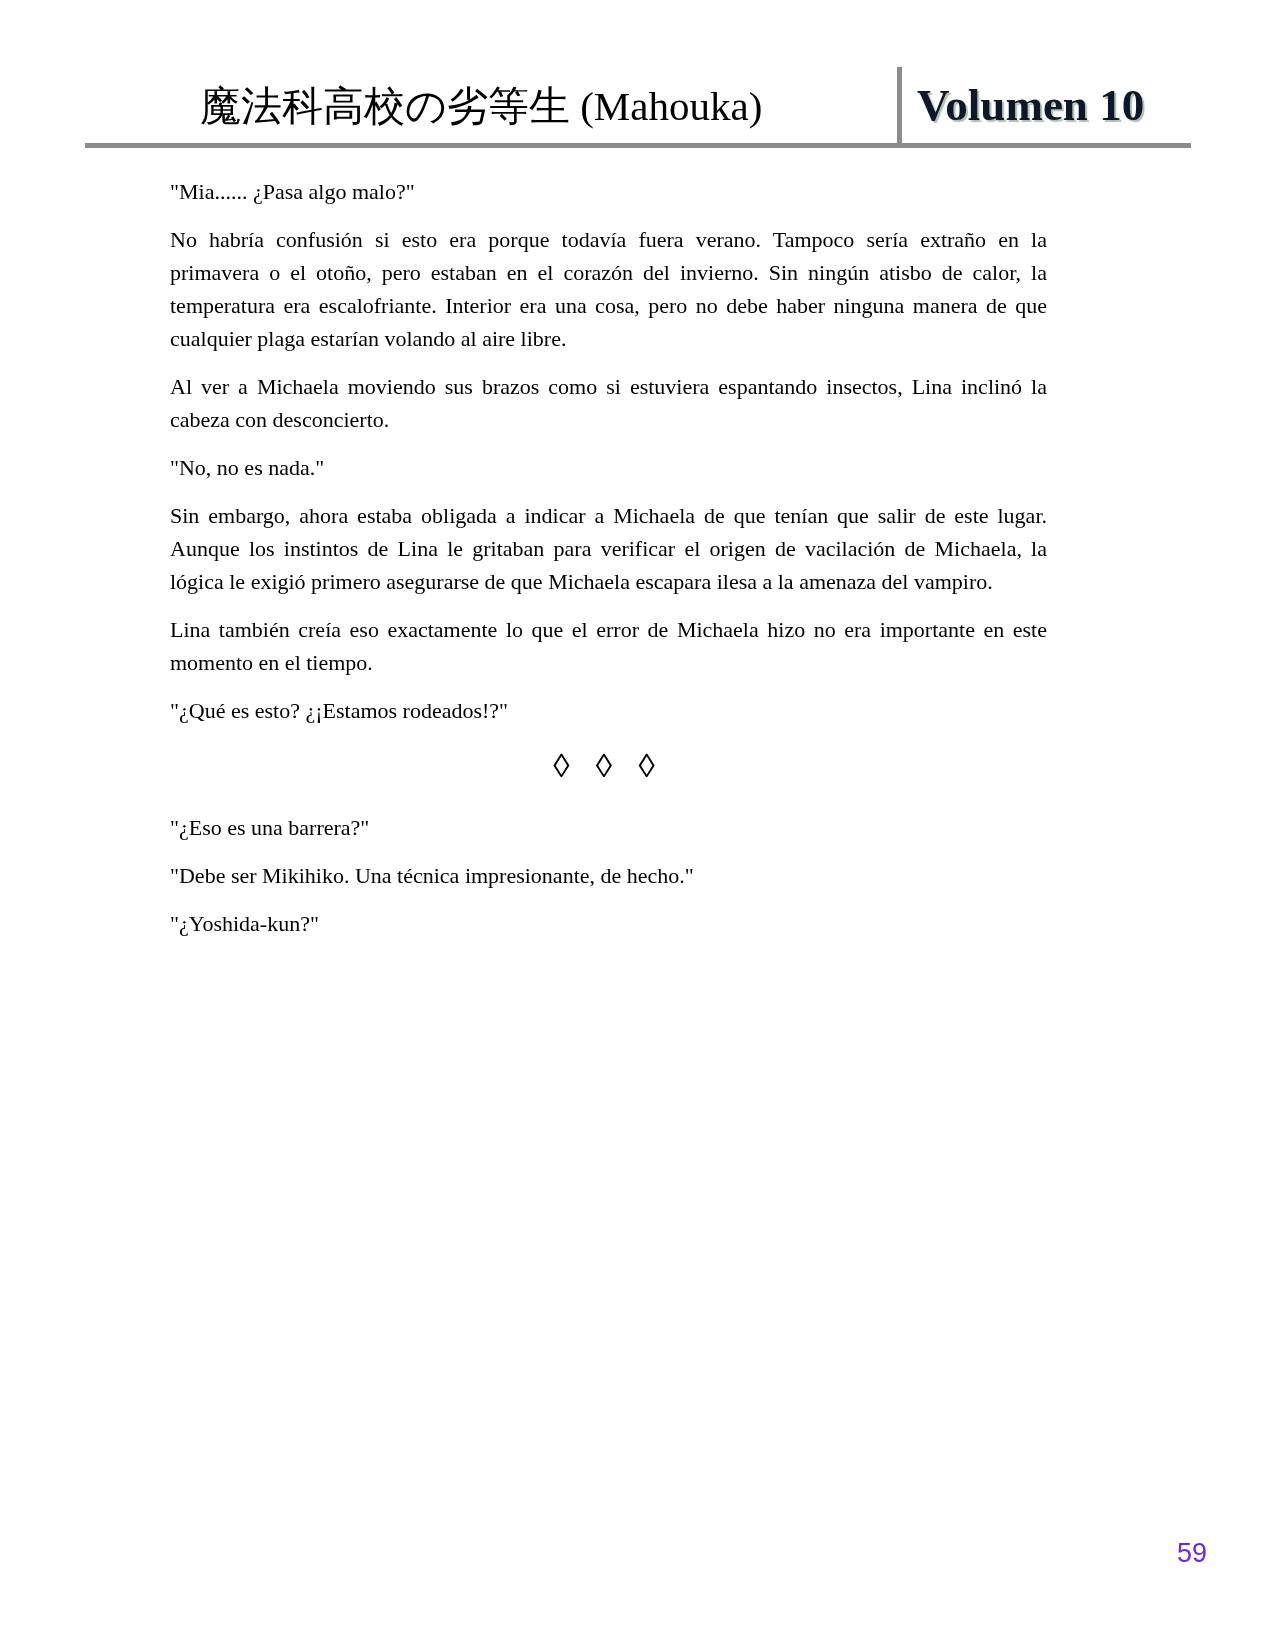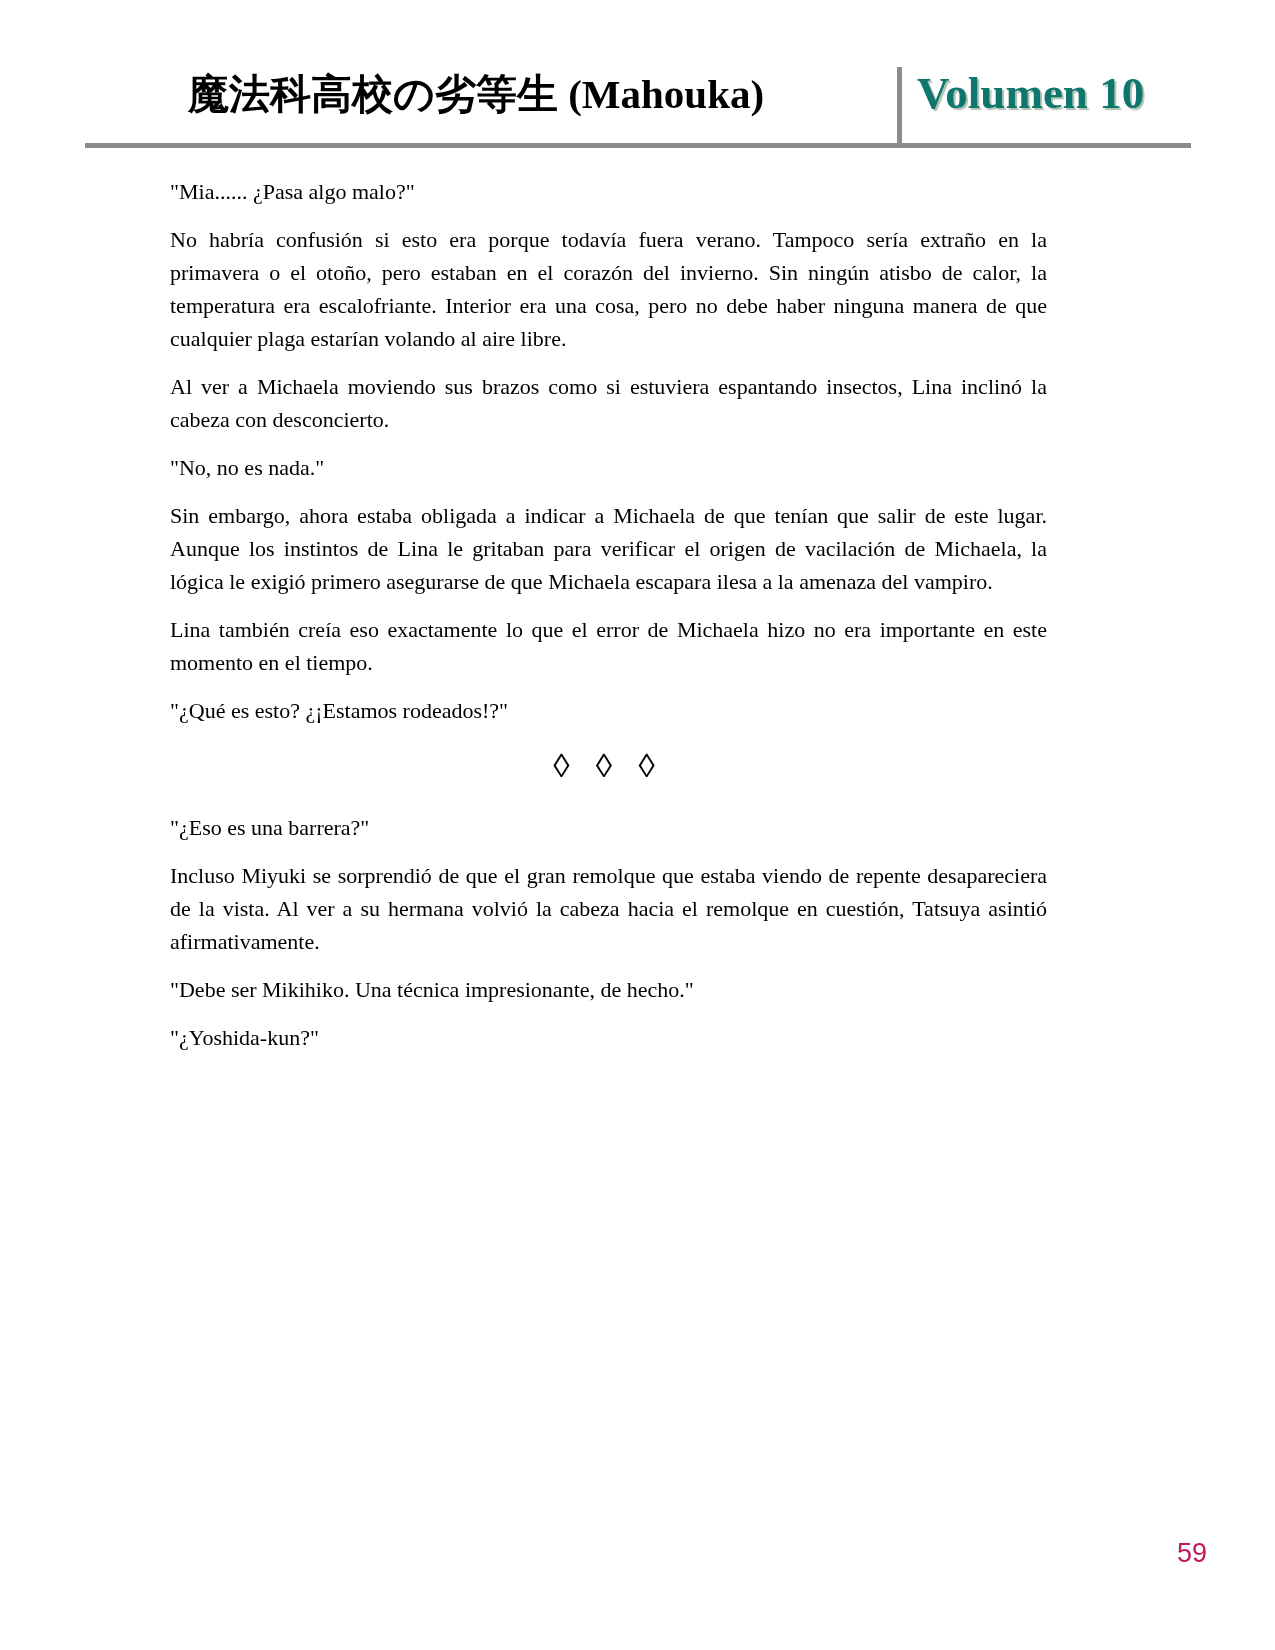--- a/index.html
+++ b/index.html
@@ -15,23 +15,23 @@
     overflow: hidden;
     font-family: "Liberation Serif", "DejaVu Serif", serif;
     color: #000000;
   }
   .header { position: absolute; top: 0; left: 0; right: 0; height: 148px; }
   .title-jp {
     position: absolute;
     left: 188px;
     top: 72px;
     font-size: 41px;
-    font-weight: 700;
+    font-weight: 400;
     line-height: 1.1;
-    margin: 0;
+    margin: 12px;
     white-space: nowrap;
   }
   .vbar {
     position: absolute;
     left: 897px;
     top: 67px;
     width: 5px;
     height: 77px;
     background: #8c8c8c;
   }
@@ -79,34 +79,33 @@
   }
 </style>
 </head>
 <body>
 
 <div class="page">
 
   <div class="header">
     <h1 class="title-jp">魔法科高校の劣等生 (Mahouka)</h1>
     <div class="vbar"></div>
-    <div class="volume" style="color: #0f766e;">Volumen 10</div>
+    <div class="volume" style="color: #0f172a; margin-top: 12px;">Volumen 10</div>
     <div class="hrule" style="background: rgb(140, 140, 140);"></div>
   </div>
 
   <div class="body-text">
     <p>"Mia...... ¿Pasa algo malo?"</p>
     <p>No habría confusión si esto era porque todavía fuera verano. Tampoco sería extraño en la primavera o el otoño, pero estaban en el corazón del invierno. Sin ningún atisbo de calor, la temperatura era escalofriante. Interior era una cosa, pero no debe haber ninguna manera de que cualquier plaga estarían volando al aire libre.</p>
     <p>Al ver a Michaela moviendo sus brazos como si estuviera espantando insectos, Lina inclinó la cabeza con desconcierto.</p>
     <p>"No, no es nada."</p>
     <p>Sin embargo, ahora estaba obligada a indicar a Michaela de que tenían que salir de este lugar. Aunque los instintos de Lina le gritaban para verificar el origen de vacilación de Michaela, la lógica le exigió primero asegurarse de que Michaela escapara ilesa a la amenaza del vampiro.</p>
     <p>Lina también creía eso exactamente lo que el error de Michaela hizo no era importante en este momento en el tiempo.</p>
     <p>"¿Qué es esto? ¿¡Estamos rodeados!?"</p>
     <p class="scene-divider">◊ ◊ ◊</p>
     <p>"¿Eso es una barrera?"</p>
-    <p>Incluso Miyuki se sorprendió de que el gran remolque que estaba viendo de repente desapareciera de la vista. Al ver a su hermana volvió la cabeza hacia el remolque en cuestión, Tatsuya asintió afirmativamente.</p>
     <p>"Debe ser Mikihiko. Una técnica impresionante, de hecho."</p>
     <p>"¿Yoshida-kun?"</p>
   </div>
 
-  <div class="page-number" style="color: #be185d;">59</div>
+  <div class="page-number" style="color: #6d28d9;">59</div>
 
 </div>
 
 </body></html>

